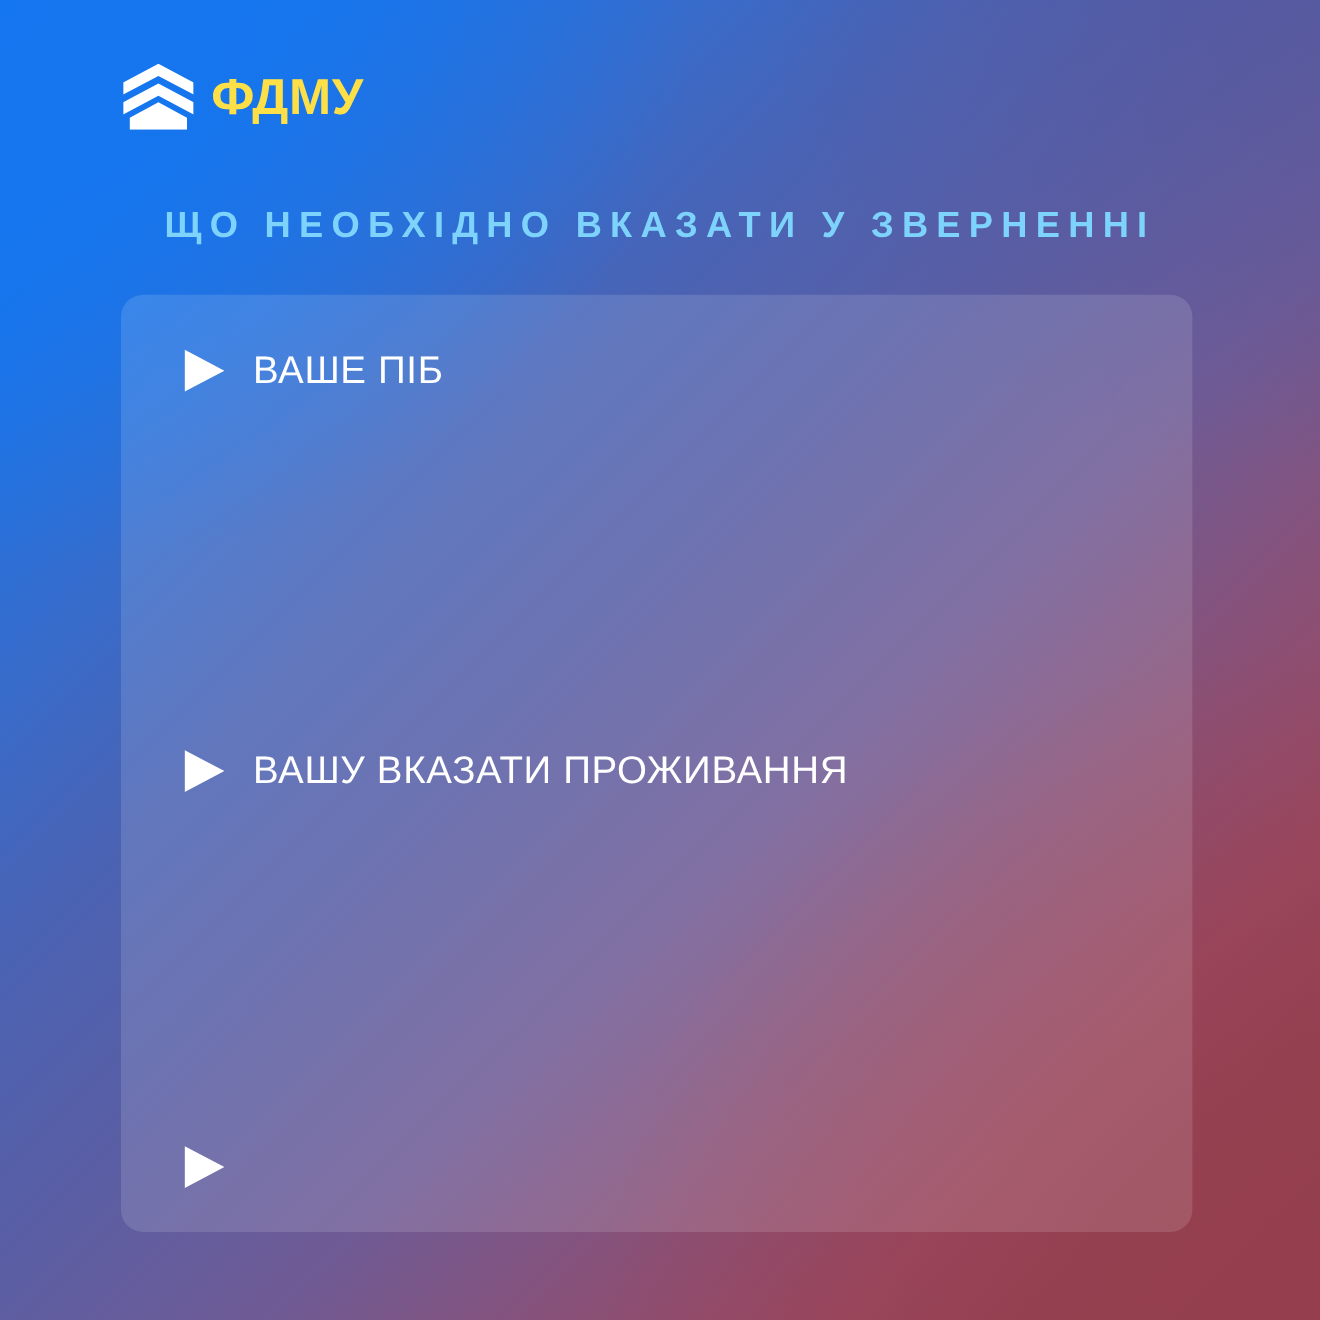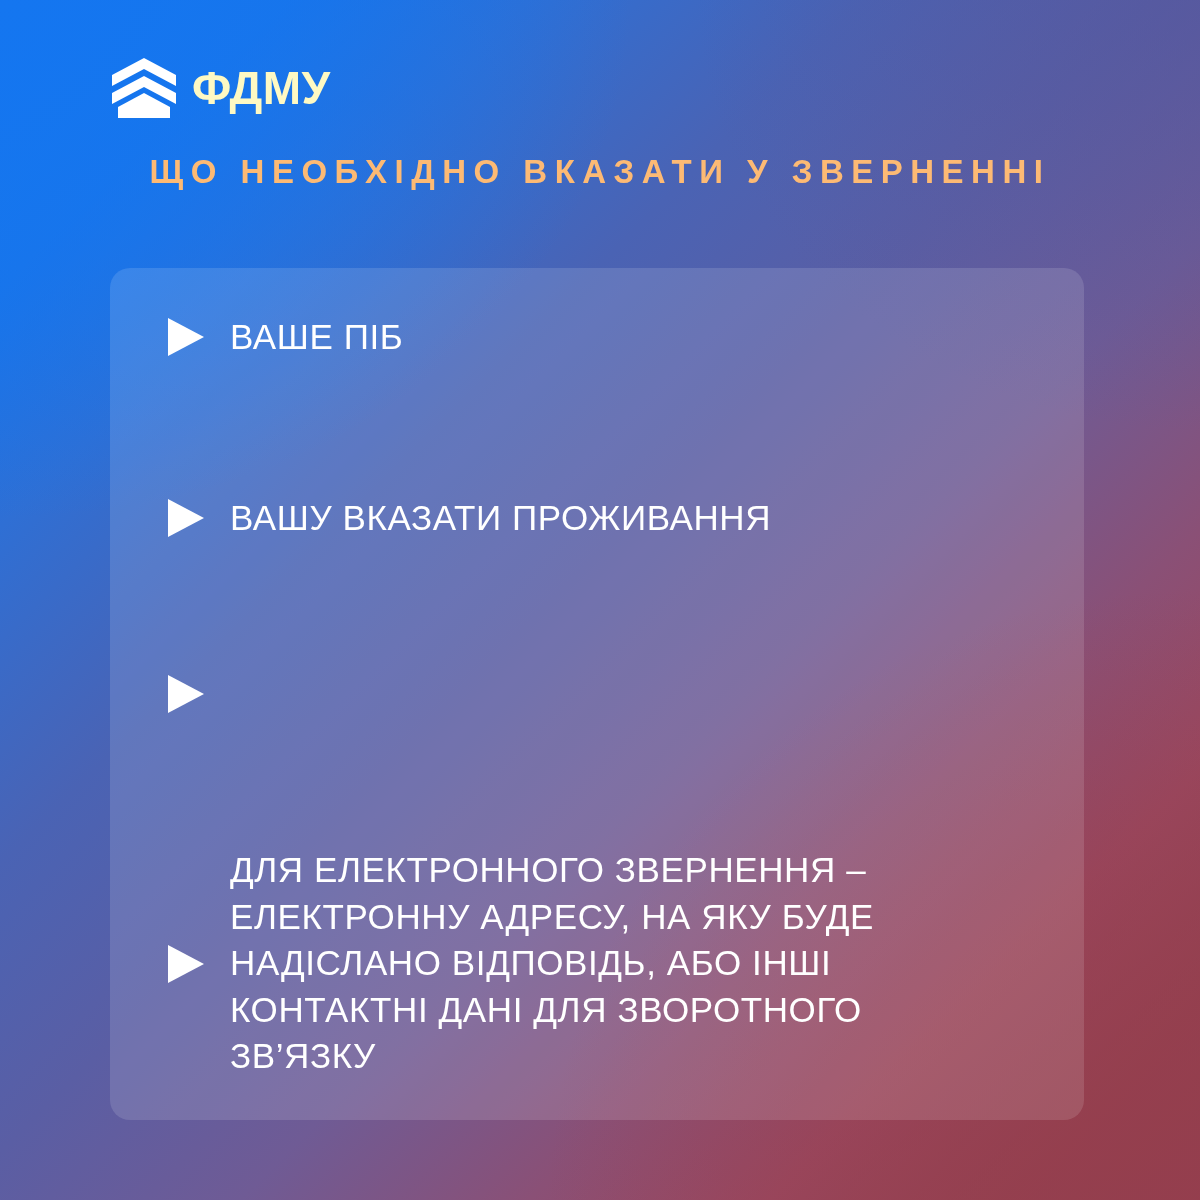--- a/index.html
+++ b/index.html
@@ -51,36 +51,36 @@
     display: flex;
     align-items: center;
     gap: 16px;
   }
   .logo-mark {
     width: 64px;
     height: 60px;
     display: block;
   }
   .logo-word {
-    color: #fef9c3;
+    color: #fde047;
     font-size: 46px;
     font-weight: bold;
     letter-spacing: 0.5px;
     line-height: 1;
     white-space: nowrap;
   }
 
   
   .heading {
     position: absolute;
     left: 0;
     right: 0;
-    top: 152px;
+    top: 184px;
     text-align: center;
-    color: #fdba74;
+    color: #7dd3fc;
     font-size: 33px;
     font-weight: bold;
     letter-spacing: 7.5px;
     line-height: 1.2;
     white-space: nowrap;
   }
 
   
   .card {
     position: absolute;
@@ -160,23 +160,15 @@
     <div class="item">
       <span class="bullet"></span>
       <span class="item-text">ВАШУ ВКАЗАТИ ПРОЖИВАННЯ</span>
     </div>
 
     <div class="item">
       <span class="bullet"></span>
     </div>
 
 
-    <div class="item">
-      <span class="bullet"></span>
-      <span class="item-text">ДЛЯ ЕЛЕКТРОННОГО ЗВЕРНЕННЯ –
-ЕЛЕКТРОННУ АДРЕСУ, НА ЯКУ БУДЕ
-НАДІСЛАНО ВІДПОВІДЬ, АБО ІНШІ
-КОНТАКТНІ ДАНІ ДЛЯ ЗВОРОТНОГО
-ЗВ’ЯЗКУ</span>
-    </div>
 
   </div>
 </div>
 
 </body></html>

